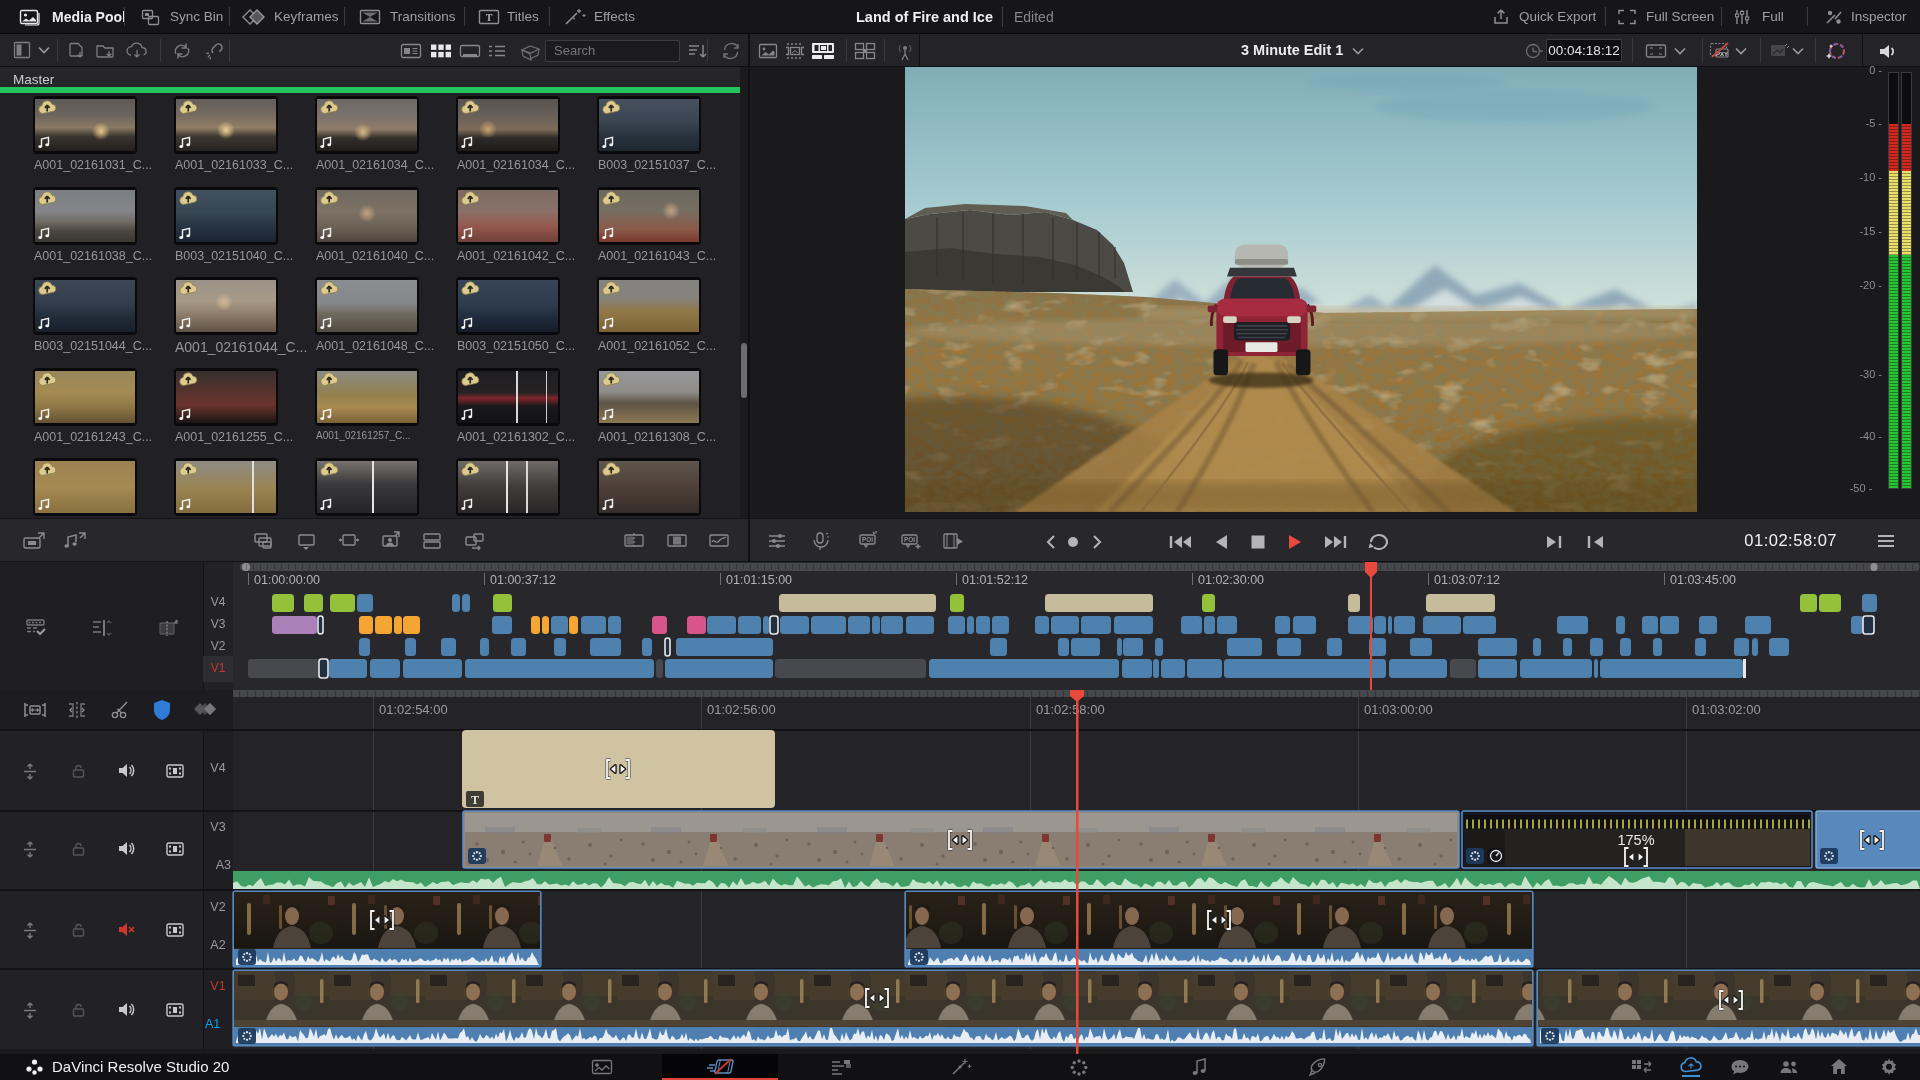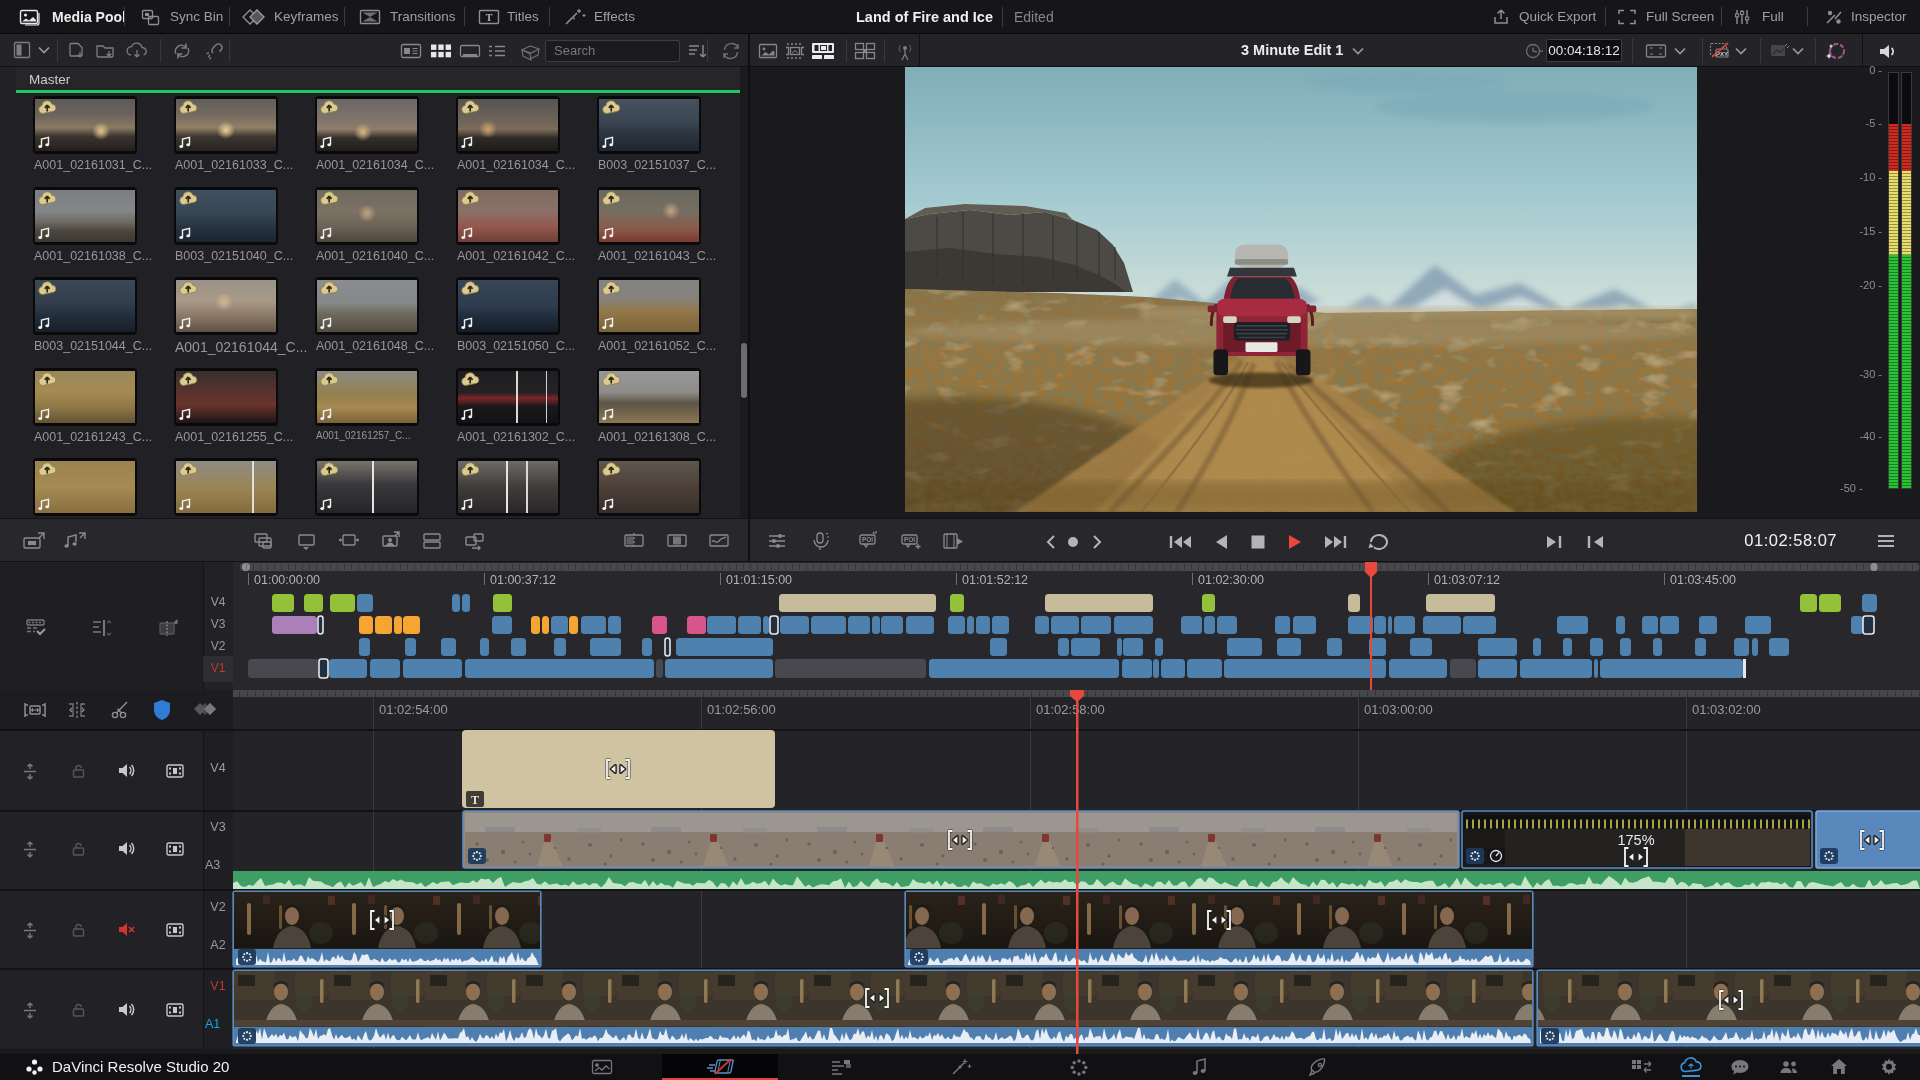--- a/index.html
+++ b/index.html
@@ -310,21 +310,21 @@
       </div>
       <div class="ab" style="left:1862px;top:0;width:1px;height:33px;background:#101013"></div>
       <div class="ab" style="left:1876px;top:7px">
         <svg width="24" height="20" viewBox="0 0 24 20">
           <path d="M4 8v5h4l5 4V4L8 8z" fill="#d8d8da"></path>
           <path d="M15.5 7a4.5 4.5 0 0 1 0 7" stroke="#d8d8da" stroke-width="1.7" fill="none"></path>
         </svg>
       </div>
     </div>
     <div class="ab" style="left:0;top:67px;width:748px;height:451px;background:#212125;overflow:hidden">
-      <div class="ab" style="left:16px;top:0;width:748px;height:26px;background:#26262a;border-bottom:3px solid #22c55e;color:#cccccf;font-size:13.5px;line-height:25px;padding-left:13px">Master</div>
+      <div class="ab" style="left:0;top:0;width:748px;height:26px;background:#26262a;border-bottom:6px solid #22c55e;color:#cccccf;font-size:13.5px;line-height:25px;padding-left:13px">Master</div>
       <div class="ab" style="left:33px;top:29px;width:104px;height:58px;background:#0a0a0c;border-radius:4px;overflow:hidden">
         <div class="ab" style="left:2px;top:3px;right:2px;bottom:3px;background:radial-gradient(circle 9px at 66px 62%,#e8c88a 0%,rgba(0,0,0,0) 100%),linear-gradient(180deg,#5e5a58 0%,#6b635c 30%,#8a7a64 55%,#3a352f 72%,#241f1c 100%)"></div>
         <svg width="21" height="15" viewBox="0 0 21 15" style="position:absolute;left:4px;top:4px">
           <path d="M5.5 13.5a4 4 0 0 1-.6-7.9A5.2 5.2 0 0 1 15 4.3a3.6 3.6 0 0 1 1.4 7z" fill="#dcca8e" stroke="#8a7c48" stroke-width="0.8"></path>
           <path d="M10.2 11.5V5.8M10.2 5.2l-2.4 2.6M10.2 5.2l2.4 2.6" stroke="#2e2a20" stroke-width="1.7" fill="none"></path>
         </svg>
         <svg width="14" height="13" viewBox="0 0 14 13" style="position:absolute;left:4px;bottom:5px">
           <path d="M4.5 10.5V3l7-1.6v7.2" stroke="#f2f2f2" stroke-width="1.4" fill="none"></path>
           <ellipse cx="3.2" cy="10.6" rx="1.9" ry="1.5" fill="#f2f2f2"></ellipse>
           <ellipse cx="10.2" cy="8.8" rx="1.9" ry="1.5" fill="#f2f2f2"></ellipse>
@@ -762,21 +762,21 @@
     <div class="ab" style="left:1902px;top:124px;width:9px;height:47px;background:repeating-linear-gradient(180deg,rgba(0,0,0,0) 0 2px,rgba(0,0,0,0.35) 2px 3px),#d02a20"></div>
     <div class="ab" style="left:1902px;top:171px;width:9px;height:84px;background:repeating-linear-gradient(180deg,rgba(0,0,0,0) 0 2px,rgba(0,0,0,0.35) 2px 3px),#e8df6a"></div>
     <div class="ab" style="left:1902px;top:255px;width:9px;height:233px;background:repeating-linear-gradient(180deg,rgba(0,0,0,0) 0 2px,rgba(0,0,0,0.35) 2px 3px),#27c433"></div>
     <div class="ab" style="left:1840px;top:64px;width:42px;text-align:right;color:#8e8e93;font-size:11px">0 -</div>
     <div class="ab" style="left:1840px;top:117px;width:42px;text-align:right;color:#8e8e93;font-size:11px">-5 -</div>
     <div class="ab" style="left:1840px;top:171px;width:42px;text-align:right;color:#8e8e93;font-size:11px">-10 -</div>
     <div class="ab" style="left:1840px;top:225px;width:42px;text-align:right;color:#8e8e93;font-size:11px">-15 -</div>
     <div class="ab" style="left:1840px;top:279px;width:42px;text-align:right;color:#8e8e93;font-size:11px">-20 -</div>
     <div class="ab" style="left:1840px;top:368px;width:42px;text-align:right;color:#8e8e93;font-size:11px">-30 -</div>
     <div class="ab" style="left:1840px;top:430px;width:42px;text-align:right;color:#8e8e93;font-size:11px">-40 -</div>
-    <div class="ab" style="left:1840px;top:482px;width:42px;text-align:left;color:#8e8e93;font-size:11px">-50 -</div>
+    <div class="ab" style="left:1840px;top:482px;width:42px;text-align:center;color:#8e8e93;font-size:11px">-50 -</div>
     <div class="ab" style="left:0;top:518px;width:1920px;height:44px;background:#28282c;border-top:1px solid #121215;border-bottom:1px solid #121215">
       <div class="ab" style="left:22px;top:12px">
         <svg width="26" height="20" viewBox="0 0 26 20">
           <rect x="2" y="7" width="16" height="10" rx="1.5" fill="none" stroke="#8a8a8f" stroke-width="1.4"></rect>
           <rect x="6" y="10" width="8" height="4" fill="#8a8a8f"></rect>
           <path d="M14 3h6v6m0-6l-5 5" stroke="#8a8a8f" stroke-width="1.4" fill="none" transform="translate(2,-1)"></path>
         </svg>
       </div>
       <div class="ab" style="left:62px;top:11px">
         <svg width="26" height="22" viewBox="0 0 26 22">
@@ -1294,21 +1294,21 @@
           <rect x="1" y="1" width="16" height="12" rx="1.5" fill="none" stroke="#c8c8cc" stroke-width="1.4"></rect>
           <rect x="3" y="3.5" width="2 " height="2" fill="#c8c8cc"></rect>
           <rect x="3" y="8.5" width="2" height="2" fill="#c8c8cc"></rect>
           <rect x="13" y="3.5" width="2" height="2" fill="#c8c8cc"></rect>
           <rect x="13" y="8.5" width="2" height="2" fill="#c8c8cc"></rect>
           <rect x="7" y="4" width="4" height="6" fill="#c8c8cc"></rect>
         </svg>
       </div>
       <div class="ab" style="left:205px;top:71px;width:26px;text-align:center;color:#9a9aa0;font-size:12.5px">V4</div>
       <div class="ab" style="left:205px;top:130px;width:26px;text-align:center;color:#9a9aa0;font-size:12.5px">V3</div>
-      <div class="ab" style="left:205px;top:168px;width:26px;text-align:left;color:#9a9aa0;font-size:12.5px">A3</div>
+      <div class="ab" style="left:205px;top:168px;width:26px;text-align:right;color:#9a9aa0;font-size:12.5px">A3</div>
       <div class="ab" style="left:205px;top:210px;width:26px;text-align:center;color:#9a9aa0;font-size:12.5px">V2</div>
       <div class="ab" style="left:205px;top:248px;width:26px;text-align:center;color:#9a9aa0;font-size:12.5px">A2</div>
       <div class="ab" style="left:205px;top:289px;width:26px;text-align:center;color:#c0392b;font-size:12.5px">V1</div>
       <div class="ab" style="left:205px;top:327px;width:26px;text-align:left;color:#0ea5e9;font-size:12.5px">A1</div>
       <svg class="ab" width="1920" height="364" viewBox="0 0 1920 364" style="left:0;top:0">
         <defs>
           <pattern id="pv2" x="233" y="201" width="105" height="57" patternUnits="userSpaceOnUse">
             <rect width="105" height="57" fill="url(#pv2g)"></rect>
             <rect x="14" y="12" width="4" height="32" rx="2" fill="#b8955e" opacity="0.65"></rect>
             <rect x="46" y="14" width="3" height="24" rx="1.5" fill="#a8844e" opacity="0.5"></rect>

